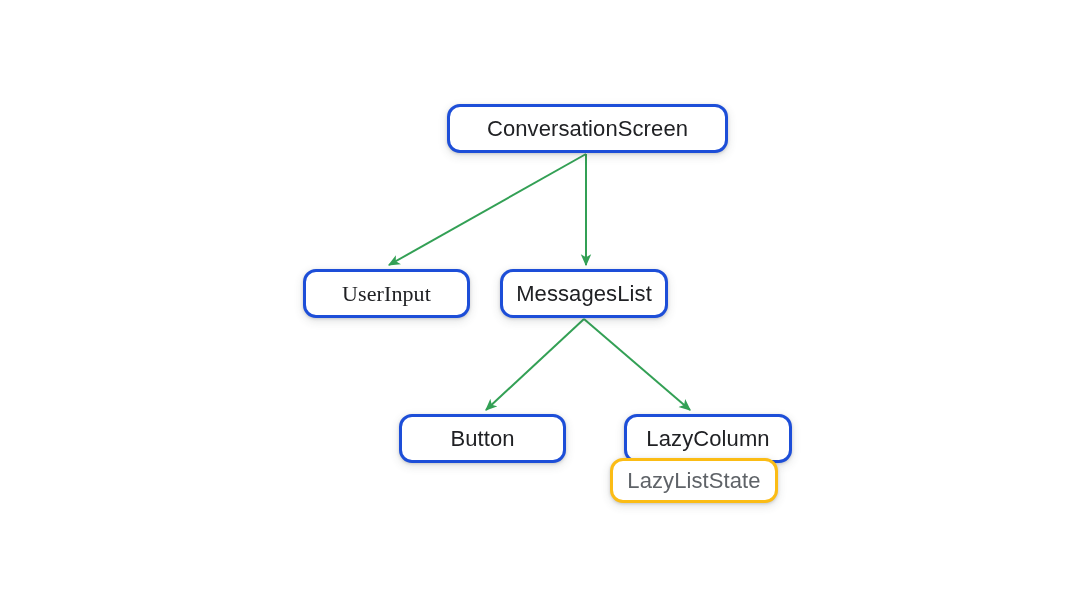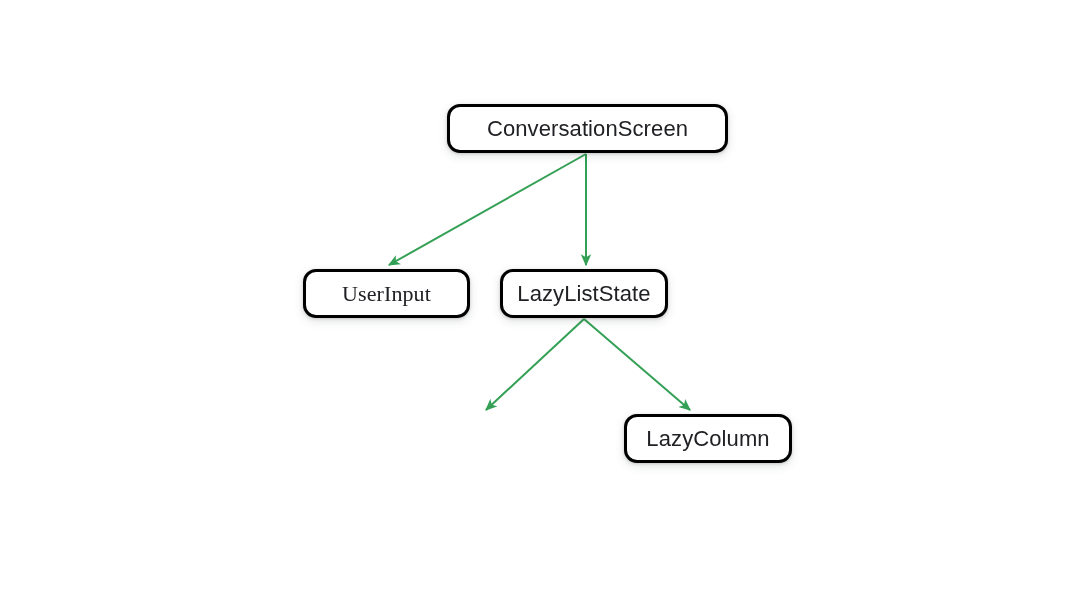--- a/index.html
+++ b/index.html
@@ -38,21 +38,21 @@
     background: #ffffff;
     border-radius: 13px;
     display: flex;
     align-items: center;
     justify-content: center;
     z-index: 2;
     box-shadow: 0 1px 3px rgba(60,64,67,0.22), 0 3px 8px 1px rgba(60,64,67,0.12);
   }
 
   .node-green {
-    border: 3px solid #000000;
+    border: 3px solid #1d4ed8;
   }
 
   .node-yellow {
     border: 3px solid #fbbc15;
   }
 
   .node-label {
     font-size: 22px;
     line-height: 1;
     letter-spacing: 0.1px;
@@ -92,22 +92,28 @@
 
   <div class="node node-green" style="left:447px; top:104px; width:281px; height:49px;">
     <span class="node-label">ConversationScreen</span>
   </div>
 
   <div class="node node-green" style="left:303px; top:269px; width:167px; height:49px;font-family:Liberation Serif, serif;">
     <span class="node-label">UserInput</span>
   </div>
 
   <div class="node node-green" style="left:500px; top:269px; width:168px; height:49px;">
-    <span class="node-label">LazyListState</span>
+    <span class="node-label">MessagesList</span>
   </div>
 
+  <div class="node node-green" style="left:399px; top:414px; width:167px; height:49px;">
+    <span class="node-label">Button</span>
+  </div>
 
   <div class="node node-green" style="left:610px; top:414px; width:168px; height:49px;margin-left:14px;">
     <span class="node-label">LazyColumn</span>
   </div>
 
+  <div class="node node-yellow node-attached" style="left:610px; top:458px; width:168px; height:45px;">
+    <span class="node-label node-label-muted">LazyListState</span>
+  </div>
 
 </div>
 
 </body></html>

